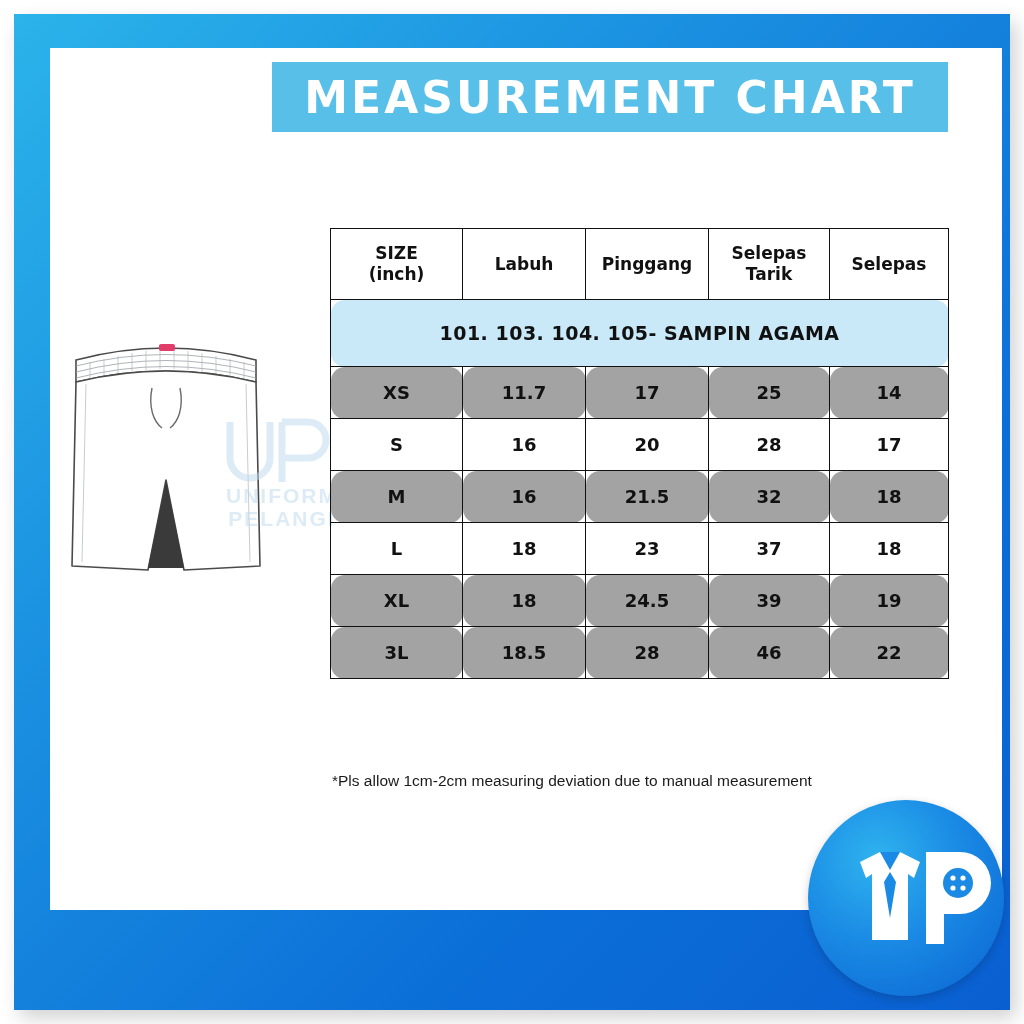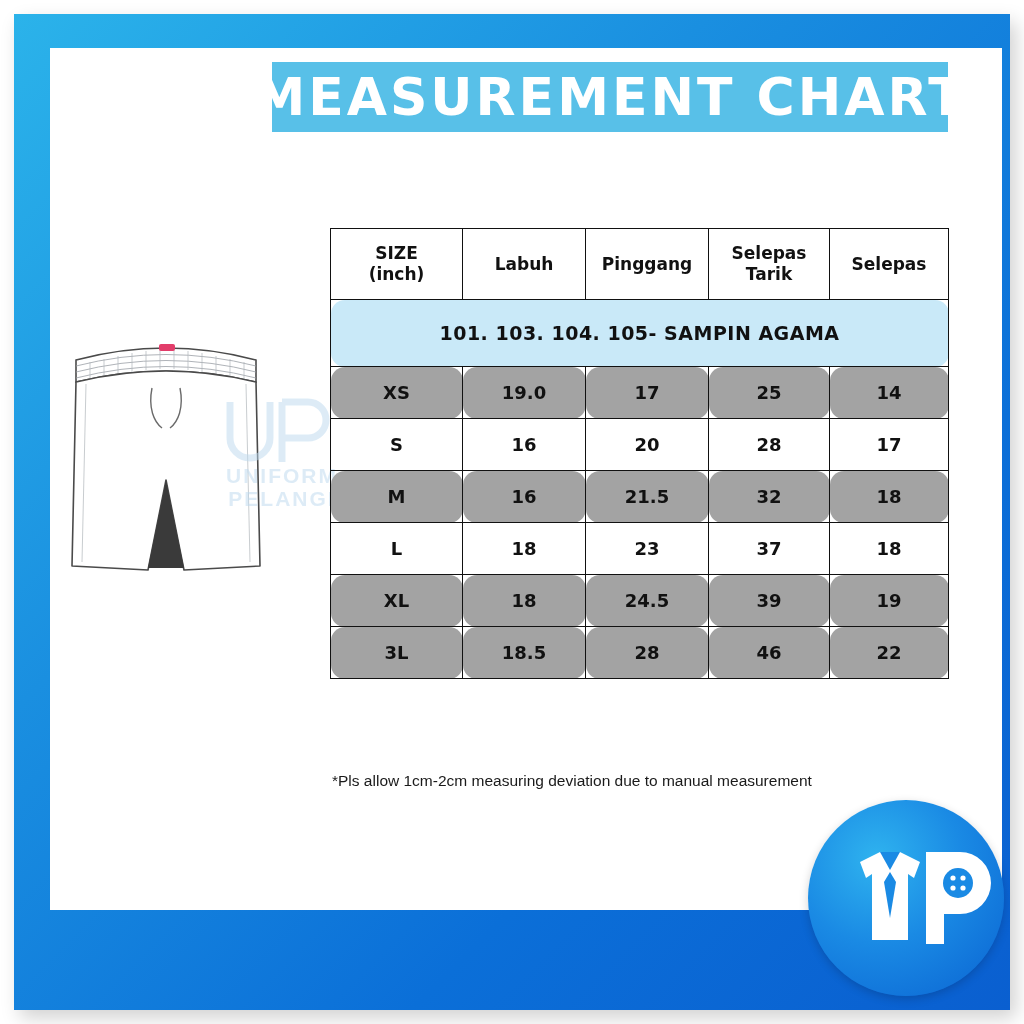--- a/index.html
+++ b/index.html
@@ -47,41 +47,41 @@
     top: 62px;
     width: 676px;
     height: 70px;
     background: #58c0e8;
     display: flex;
     align-items: center;
     justify-content: center;
   }
   .title-banner .title-text {
     color: #ffffff;
-    font-size: 52px;
+    font-size: 44px;
     font-weight: bold;
     letter-spacing: 3px;
     font-family: "DejaVu Sans", sans-serif;
     white-space: nowrap;
   }
 
   
   .garment {
     position: absolute;
     left: 56px;
     top: 330px;
     width: 220px;
     height: 270px;
   }
 
   
   .watermark {
     position: absolute;
     left: 182px;
-    top: 392px;
+    top: 412px;
     width: 200px;
     height: 130px;
     opacity: 0.5;
     pointer-events: none;
   }
   .wm-text {
     position: absolute;
     left: 0;
     top: 72px;
     width: 200px;
@@ -246,21 +246,21 @@
         <th>Pinggang</th>
         <th>
           <span>Selepas</span><br><span>Tarik</span>
         </th>
         <th>Selepas</th>
       </tr>
     </thead>
     <tbody>
       <tr class="alt">
         <td>XS</td>
-        <td>19.0</td>
+        <td>11.7</td>
         <td>17</td>
         <td>25</td>
         <td>14</td>
       </tr>
       <tr>
         <td>S</td>
         <td>16</td>
         <td>20</td>
         <td>28</td>
         <td>17</td>

